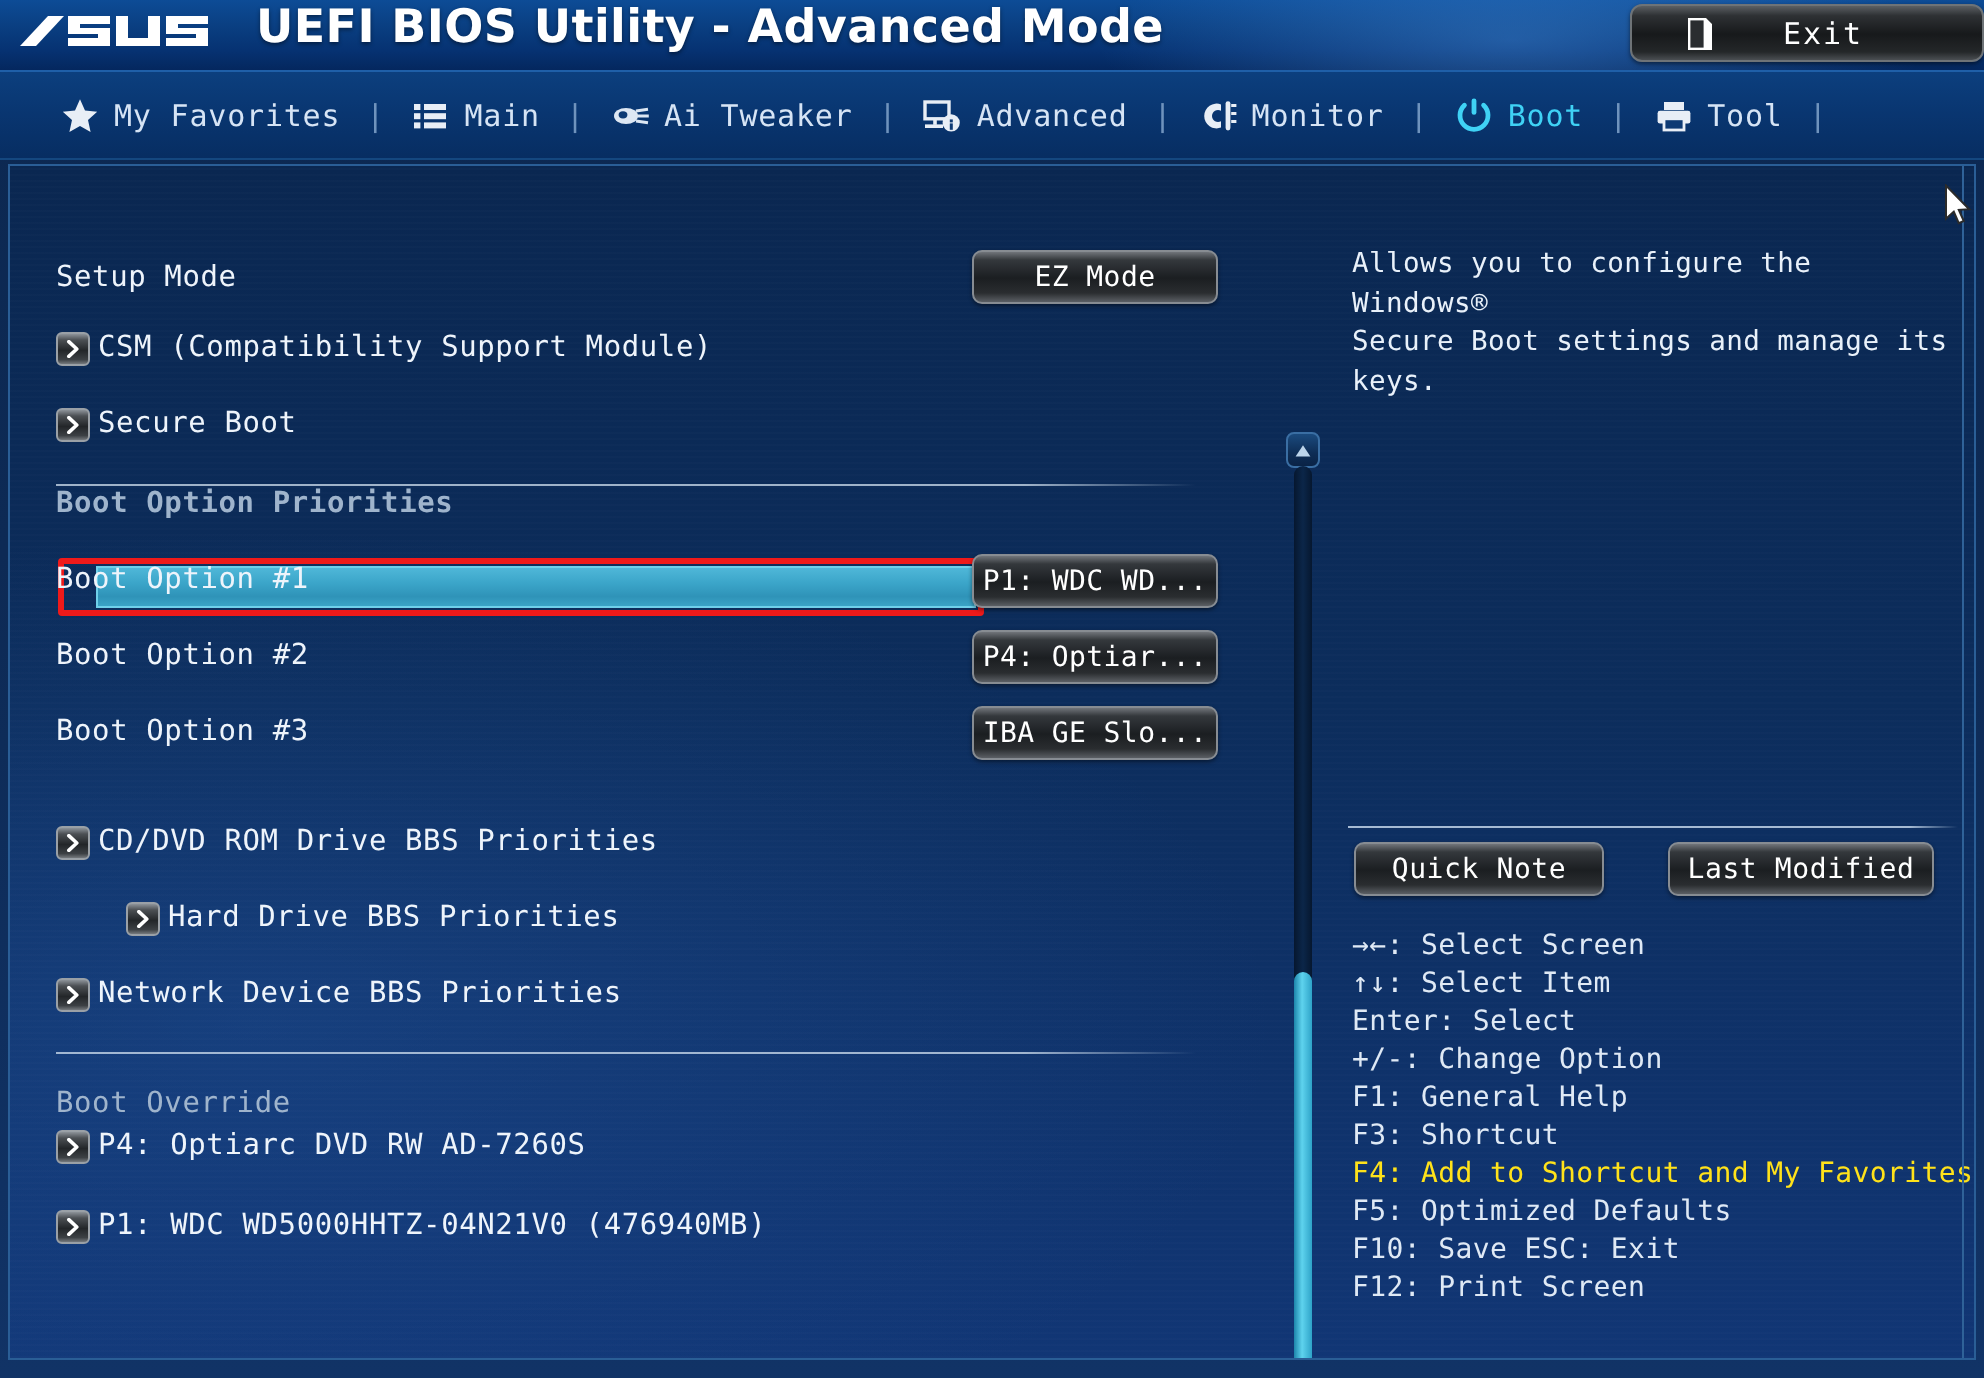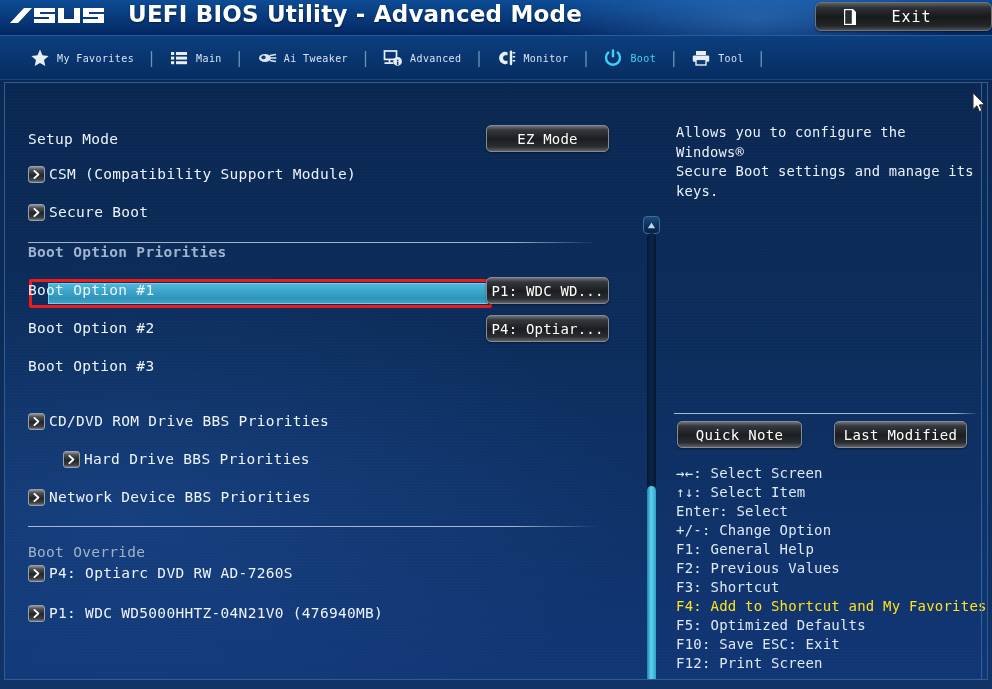--- a/index.html
+++ b/index.html
@@ -58,21 +58,21 @@
     background: linear-gradient(180deg,#0b3b78 0%,#0a3group 0%,#093570 45%,#072c5f 100%);
     background: linear-gradient(180deg,#0c3f7e 0%,#0a3representative 1%,#093671 45%,#072d61 100%);
     background: linear-gradient(180deg,#0c3f7e 0%,#093671 45%,#072d61 100%);
   }
   .navbar:after{
     content:""; position:absolute; left:0; right:0; bottom:0; height:1px; background:#14477f;
   }
   .nav-items { position:absolute; left:30px; top:0; height:44px; display:flex; align-items:center; }
   .nav-item { display:flex; align-items:center; height:44px; }
   .nav-ic { width:20px; height:20px; margin-right:7px; flex:0 0 auto; display:block; }
-  .nav-label { font-size:10px; color:#d6e4f5; letter-spacing:.4px; white-space:nowrap; }
+  .nav-label { font-size:15px; color:#d6e4f5; letter-spacing:.4px; white-space:nowrap; }
   .nav-item.active .nav-label { color:#3fd2f5; }
   .nav-sep { color:#6f93bd; font-size:15px; margin:0 13px; }
 
   
   .frame {
     position:absolute; left:4px; top:82px; width:984px; height:598px;
     border:1px solid #2a5e96;
     background: linear-gradient(180deg,#0a2category 0%,#0b2b57 0%,#0d2f5f 50%,#12397a 100%);
     background: linear-gradient(180deg,#0a2751 0%,#0c2d5c 45%,#113675 100%);
     overflow:hidden;
@@ -353,20 +353,23 @@
       <div class="row" style="top:234px;align-items:center;">
         <span class="lbl">Boot Option #2</span>
       </div>
       <div class="val-btn" style="left:481px; top:232px;">
         <span>P4: Optiar...</span>
       </div>
 
       <div class="row" style="top:272px;">
         <span class="lbl">Boot Option #3</span>
       </div>
+      <div class="val-btn" style="left:481px; top:270px;">
+        <span>IBA GE Slo...</span>
+      </div>
 
       <div class="row" style="top:327px;">
         <span class="chev">
           <svg viewBox="0 0 9 9">
               <path d="M2.4 0.8 L6.4 4.5 L2.4 8.2" stroke="#ffffff" stroke-width="1.8" fill="none" stroke-linecap="round" stroke-linejoin="round"></path>
             </svg>
         </span>
         <span class="lbl">CD/DVD ROM Drive BBS Priorities</span>
       </div>
 
@@ -437,21 +440,20 @@
       <div class="note-btn" id="last-mod">
         <span>Last Modified</span>
       </div>
 
       <div class="keys">
         <div>→←: Select Screen</div>
         <div>↑↓: Select Item</div>
         <div>Enter: Select</div>
         <div>+/-: Change Option</div>
         <div>F1: General Help</div>
-        <div>F2: Previous Values</div>
         <div>F3: Shortcut</div>
         <div class="hi">F4: Add to Shortcut and My Favorites</div>
         <div>F5: Optimized Defaults</div>
         <div>F10: Save  ESC: Exit</div>
         <div>F12: Print Screen</div>
       </div>
     </div>
   </div>
 
   <div class="rp-edge"></div>

